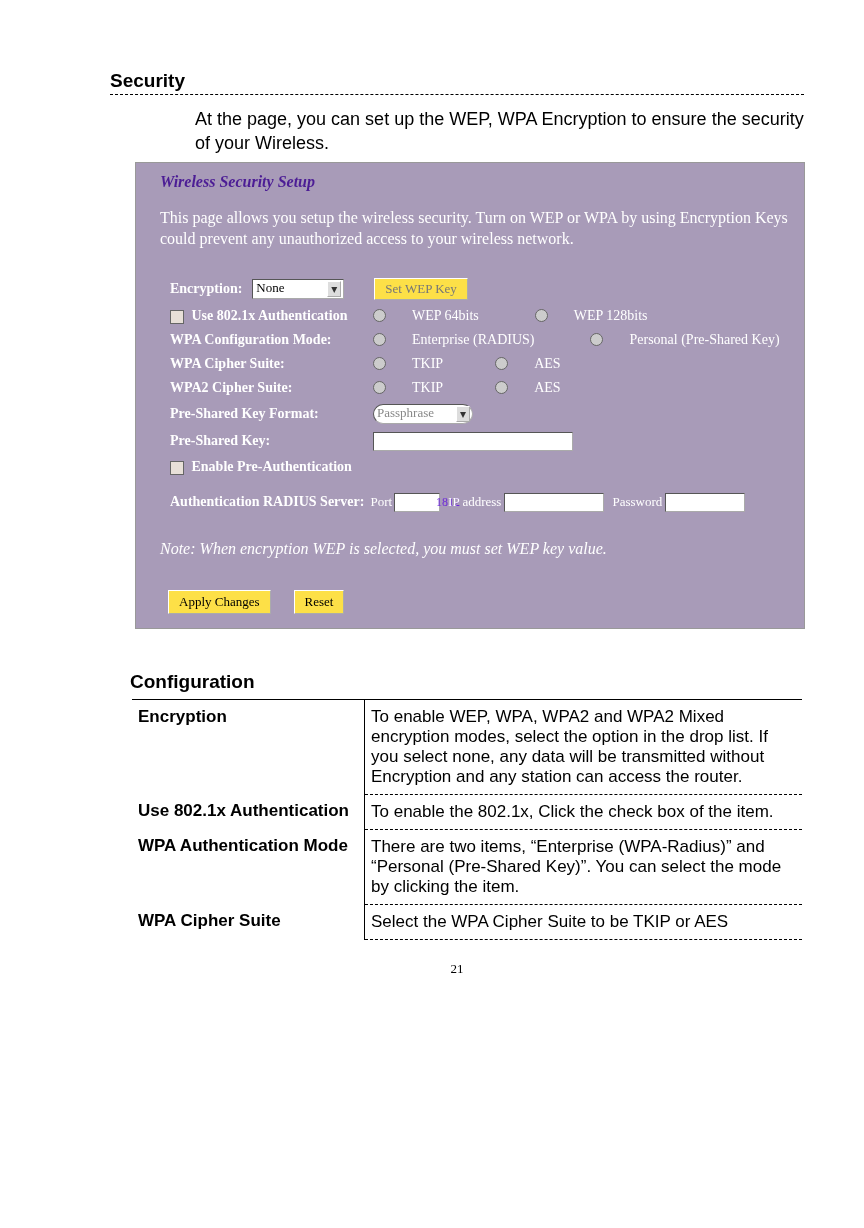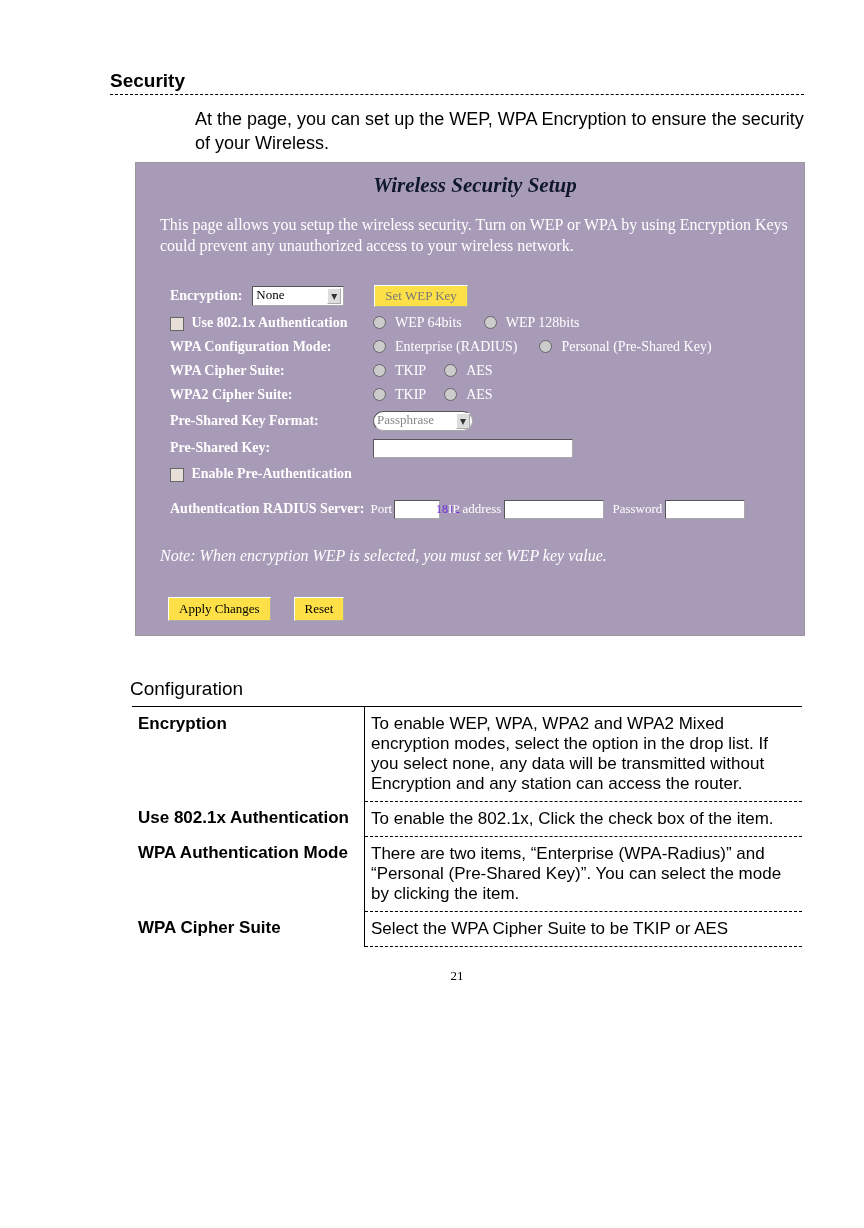--- a/index.html
+++ b/index.html
@@ -36,24 +36,23 @@
     width: 670px;
     border: 1px solid #999;
     background: #a89bb8;
     padding: 10px 14px 14px 14px;
     box-sizing: border-box;
   }
   .ws-title {
     font-family: "Times New Roman", serif;
     font-weight: bold;
     font-style: italic;
-    color: #0f172a;
-    font-size: 21px;
+    color: #4c1d95;
+    font-size: 16px;
     margin: 0 0 16px 10px;
-    text-align: center;
   }
   .ws-desc {
     font-family: "Times New Roman", serif;
     color: #fff;
     font-size: 16px;
     margin: 0 0 28px 10px;
     line-height: 1.35;
   }
   .ws-row {
     display: flex;
@@ -64,21 +63,21 @@
     color: #fff;
     font-size: 14px;
   }
   .ws-col1 {
     width: 203px;
     font-weight: bold;
   }
   .ws-col2 {
     display: flex;
     align-items: center;
-    gap: 6px;
+    gap: 23px;
     flex-wrap: wrap;
   }
   .ws-select {
     background: #fff;
     color: #000;
     border: 1px inset #aaa;
     font-size: 13px;
     height: 20px;
     padding: 0 18px 0 3px;
     box-sizing: border-box;
@@ -151,21 +150,21 @@
   }
   .ws-btn-row .ws-btn {
     color: #000;
     padding: 3px 10px;
     font-size: 13px;
   }
   .dim { color: #888; }
   
   .config-heading {
     font-family: Arial, sans-serif;
-    font-weight: normal;
+    font-weight: bold;
     font-size: 19px;
     margin: 42px 0 6px 20px;
   }
   .config-table {
     margin-left: 22px;
     width: 670px;
     border-collapse: collapse;
     font-family: Arial, sans-serif;
     font-size: 17px;
   }

